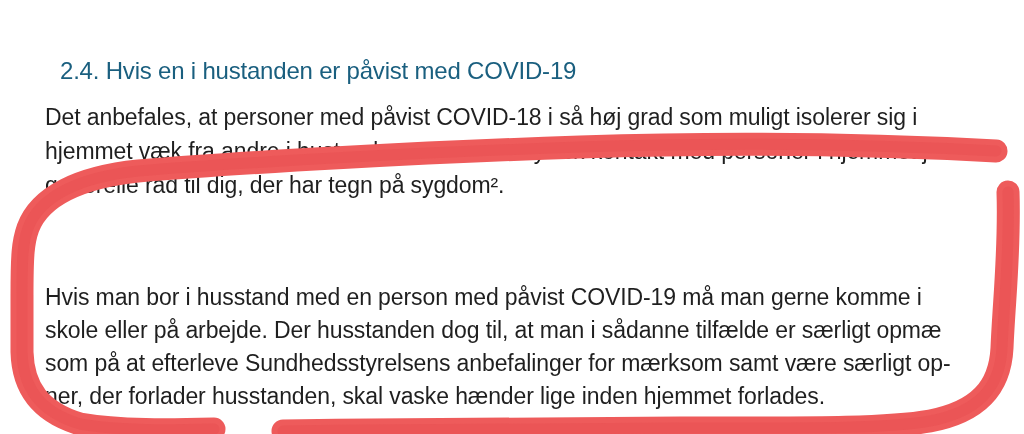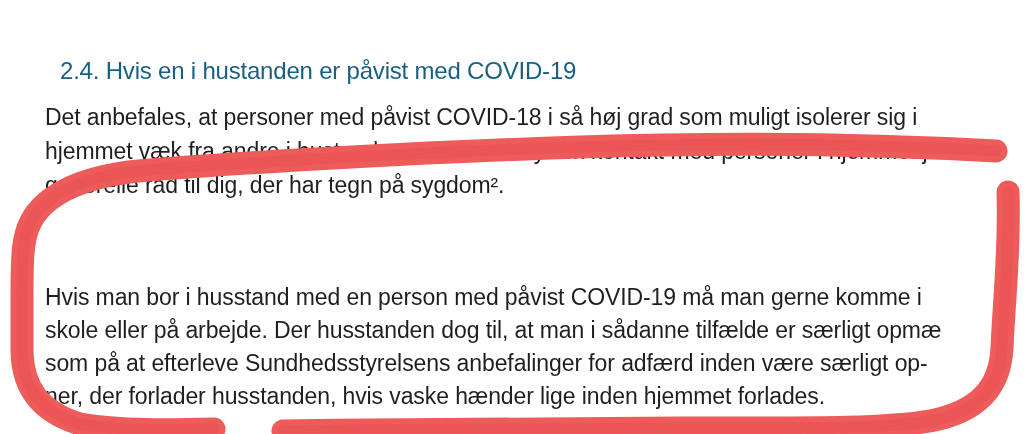--- a/index.html
+++ b/index.html
@@ -52,22 +52,22 @@
 
   <div class="para p1">
     <div class="line">Det anbefales, at personer med påvist COVID-18 i så høj grad som muligt isolerer sig i</div>
     <div class="line">hjemmet væk fra andre i hustanden og ikke har fysisk kontakt med personer i hjemmet jf</div>
     <div class="line">generelle råd til dig, der har tegn på sygdom².</div>
   </div>
 
   <div class="para p2">
     <div class="line">Hvis man bor i husstand med en person med påvist COVID-19 må man gerne komme i</div>
     <div class="line">skole eller på arbejde. Der husstanden dog til, at man i sådanne tilfælde er særligt opmæ</div>
-    <div class="line">som på at efterleve Sundhedsstyrelsens anbefalinger for adfærd inden være særligt op-</div>
-    <div class="line">ner, der forlader husstanden, hvis vaske hænder lige inden hjemmet forlades.</div>
+    <div class="line">som på at efterleve Sundhedsstyrelsens anbefalinger for mærksom samt være særligt op-</div>
+    <div class="line">ner, der forlader husstanden, skal vaske hænder lige inden hjemmet forlades.</div>
   </div>
 
   <svg class="marker-overlay" viewBox="0 0 1024 434" xmlns="http://www.w3.org/2000/svg">
     <defs>
       <path id="stroke-top-left" d="M 996 151
                C 870 144, 730 142, 580 147
                C 430 152, 245 162, 138 171
                C 80 177, 40 196, 28 228
                C 23 242, 22 255, 22 295
                L 22 352

